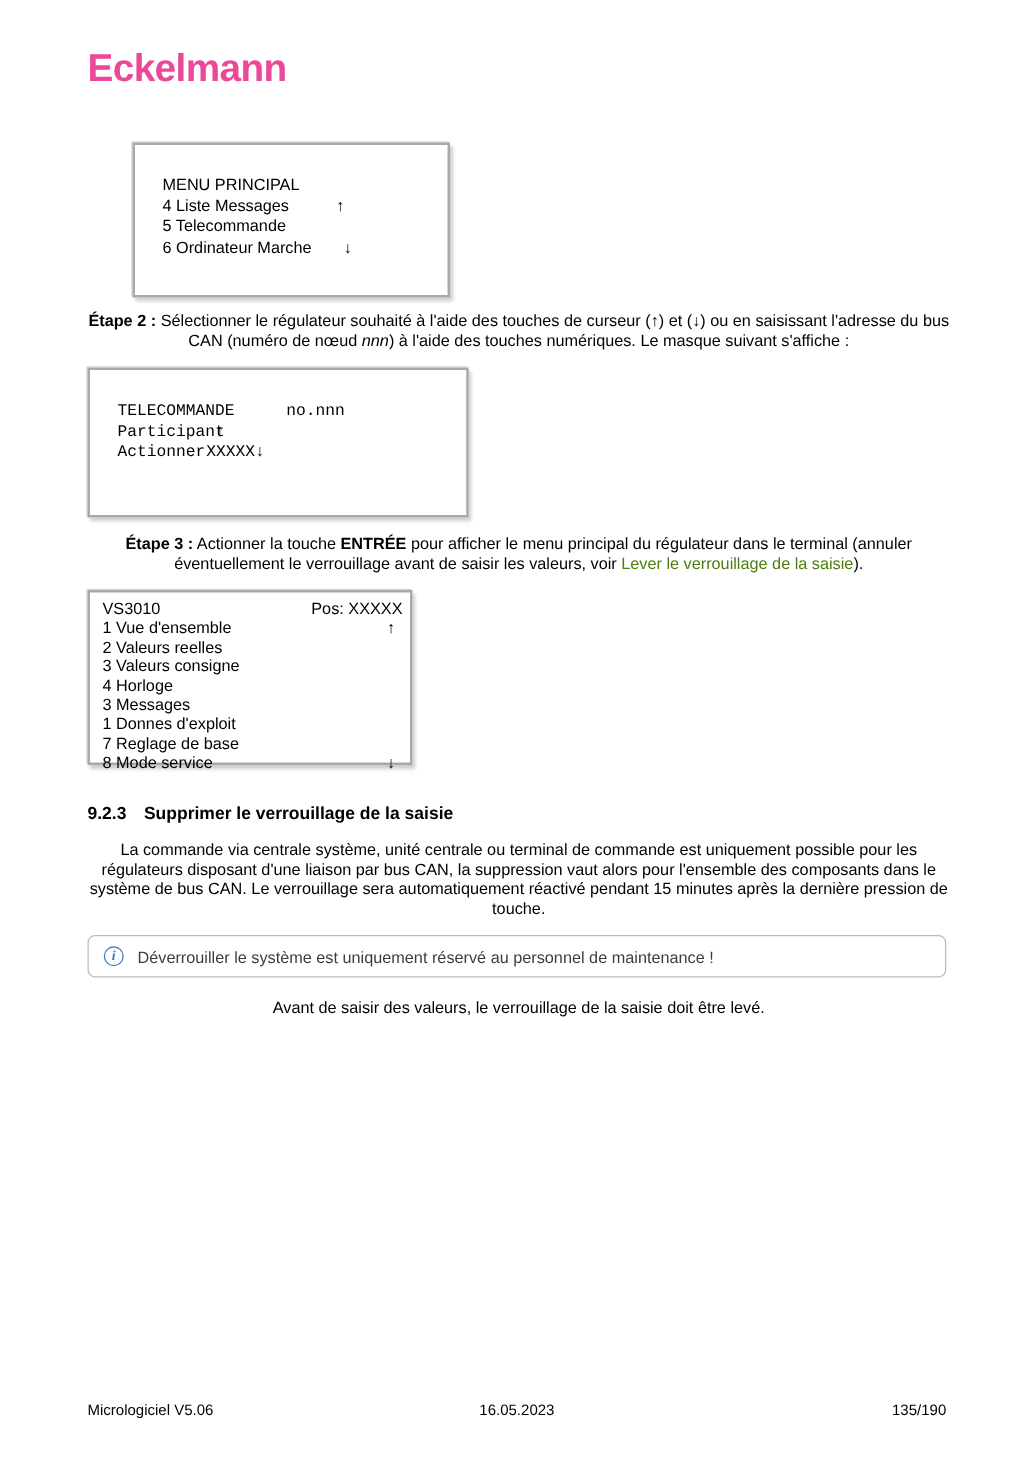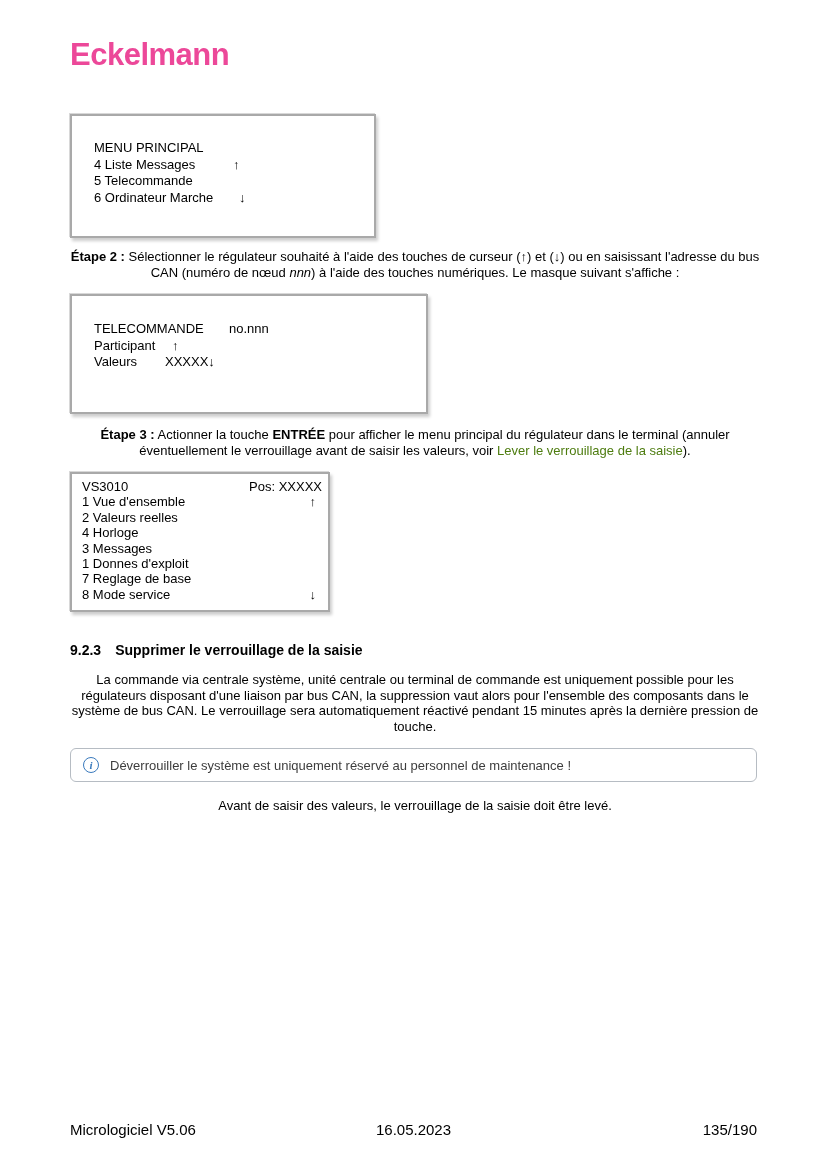--- a/index.html
+++ b/index.html
@@ -26,22 +26,22 @@
     line-height: 34px;
   }
 
   
   .screen {
     background: #ffffff;
     border: 2px solid #a9a9a9;
     box-shadow: 2px 3px 3px #cdcdcd, -1px -1px 0 #d8d8d8;
     font-size: 13px;
   }
-  .screen-1 { width: 306px; height: 124px; padding: 24px 0 0 22px; margin-top: 42px; }
-  .screen-2 { width: 358px; height: 120px; padding: 25px 0 0 22px; margin-top: 14px; }
+  .screen-1 { width: 254px; height: 124px; padding: 24px 0 0 22px; margin-top: 42px; margin-left: 36px; }
+  .screen-2 { width: 305px; height: 120px; padding: 25px 0 0 22px; margin-top: 14px; font-family: Liberation Mono, monospace; }
   .screen-3 { width: 260px; height: 140px; padding: 5px 0 0 10px; margin-top: 14px; }
   .screen-1 .scr-line, .screen-2 .scr-line { line-height: 16.5px; }
   .screen-3 .scr-line { line-height: 15.4px; }
   .scr-line { position: relative; white-space: nowrap; }
   .tail   { position: absolute; top: 0; }
   .tail-r { position: absolute; top: 0; }
 
   
   p { margin: 0; width: 690px; line-height: 15.5px; text-align: center; }
   .p-etape2 { margin-top: 11px; }
@@ -74,21 +74,21 @@
     border: 1.5px solid #3a7abd;
     border-radius: 50%;
     color: #3a7abd;
     font: italic bold 11px "Liberation Serif", serif;
     display: inline-flex;
     align-items: center;
     justify-content: center;
   }
 
   
-  .footer { position: absolute; left: 70px; right: 70px; bottom: 32px; height: 16px; font-size: 15px; }
+  .footer { position: absolute; left: 70px; right: 70px; bottom: 32px; height: 16px; font-size: 12px; }
   .footer .f-left   { position: absolute; left: 0; }
   .footer .f-center { position: absolute; left: 50%; transform: translateX(-50%); }
   .footer .f-right  { position: absolute; right: 0; }
 </style>
 </head>
 <body>
 
 <div class="page">
   <div class="content">
 
@@ -116,38 +116,41 @@
     <div class="screen screen-2">
       <div class="scr-line">
         <span>TELECOMMANDE</span>
         <span class="tail" style="left:135px">no.nnn</span>
       </div>
       <div class="scr-line">
         <span>Participant</span>
         <span class="tail" style="left:78px">↑</span>
       </div>
       <div class="scr-line">
-        <span>Valeurs</span>
+        <span>Actionner</span>
         <span class="tail" style="left:71px">XXXXX↓</span>
       </div>
     </div>
 
     <p class="p-etape3"><b>Étape 3 :</b><span> Actionner la touche </span><b>ENTRÉE</b><span> pour afficher le menu principal du régulateur dans le terminal (annuler éventuellement le verrouillage avant de saisir les valeurs, voir </span><a class="link">Lever le verrouillage de la saisie</a><span>).</span></p>
 
     <div class="screen screen-3">
       <div class="scr-line">
         <span>VS3010</span>
         <span class="tail-r" style="right:6px">Pos: XXXXX</span>
       </div>
       <div class="scr-line">
         <span>1 Vue d'ensemble</span>
         <span class="tail-r" style="right:12px">↑</span>
       </div>
       <div class="scr-line">
         <span>2 Valeurs reelles</span>
+      </div>
+      <div class="scr-line">
+        <span>3 Valeurs consigne</span>
       </div>
       <div class="scr-line">
         <span>4 Horloge</span>
       </div>
       <div class="scr-line">
         <span>3 Messages</span>
       </div>
       <div class="scr-line">
         <span>1 Donnes d'exploit</span>
       </div>

